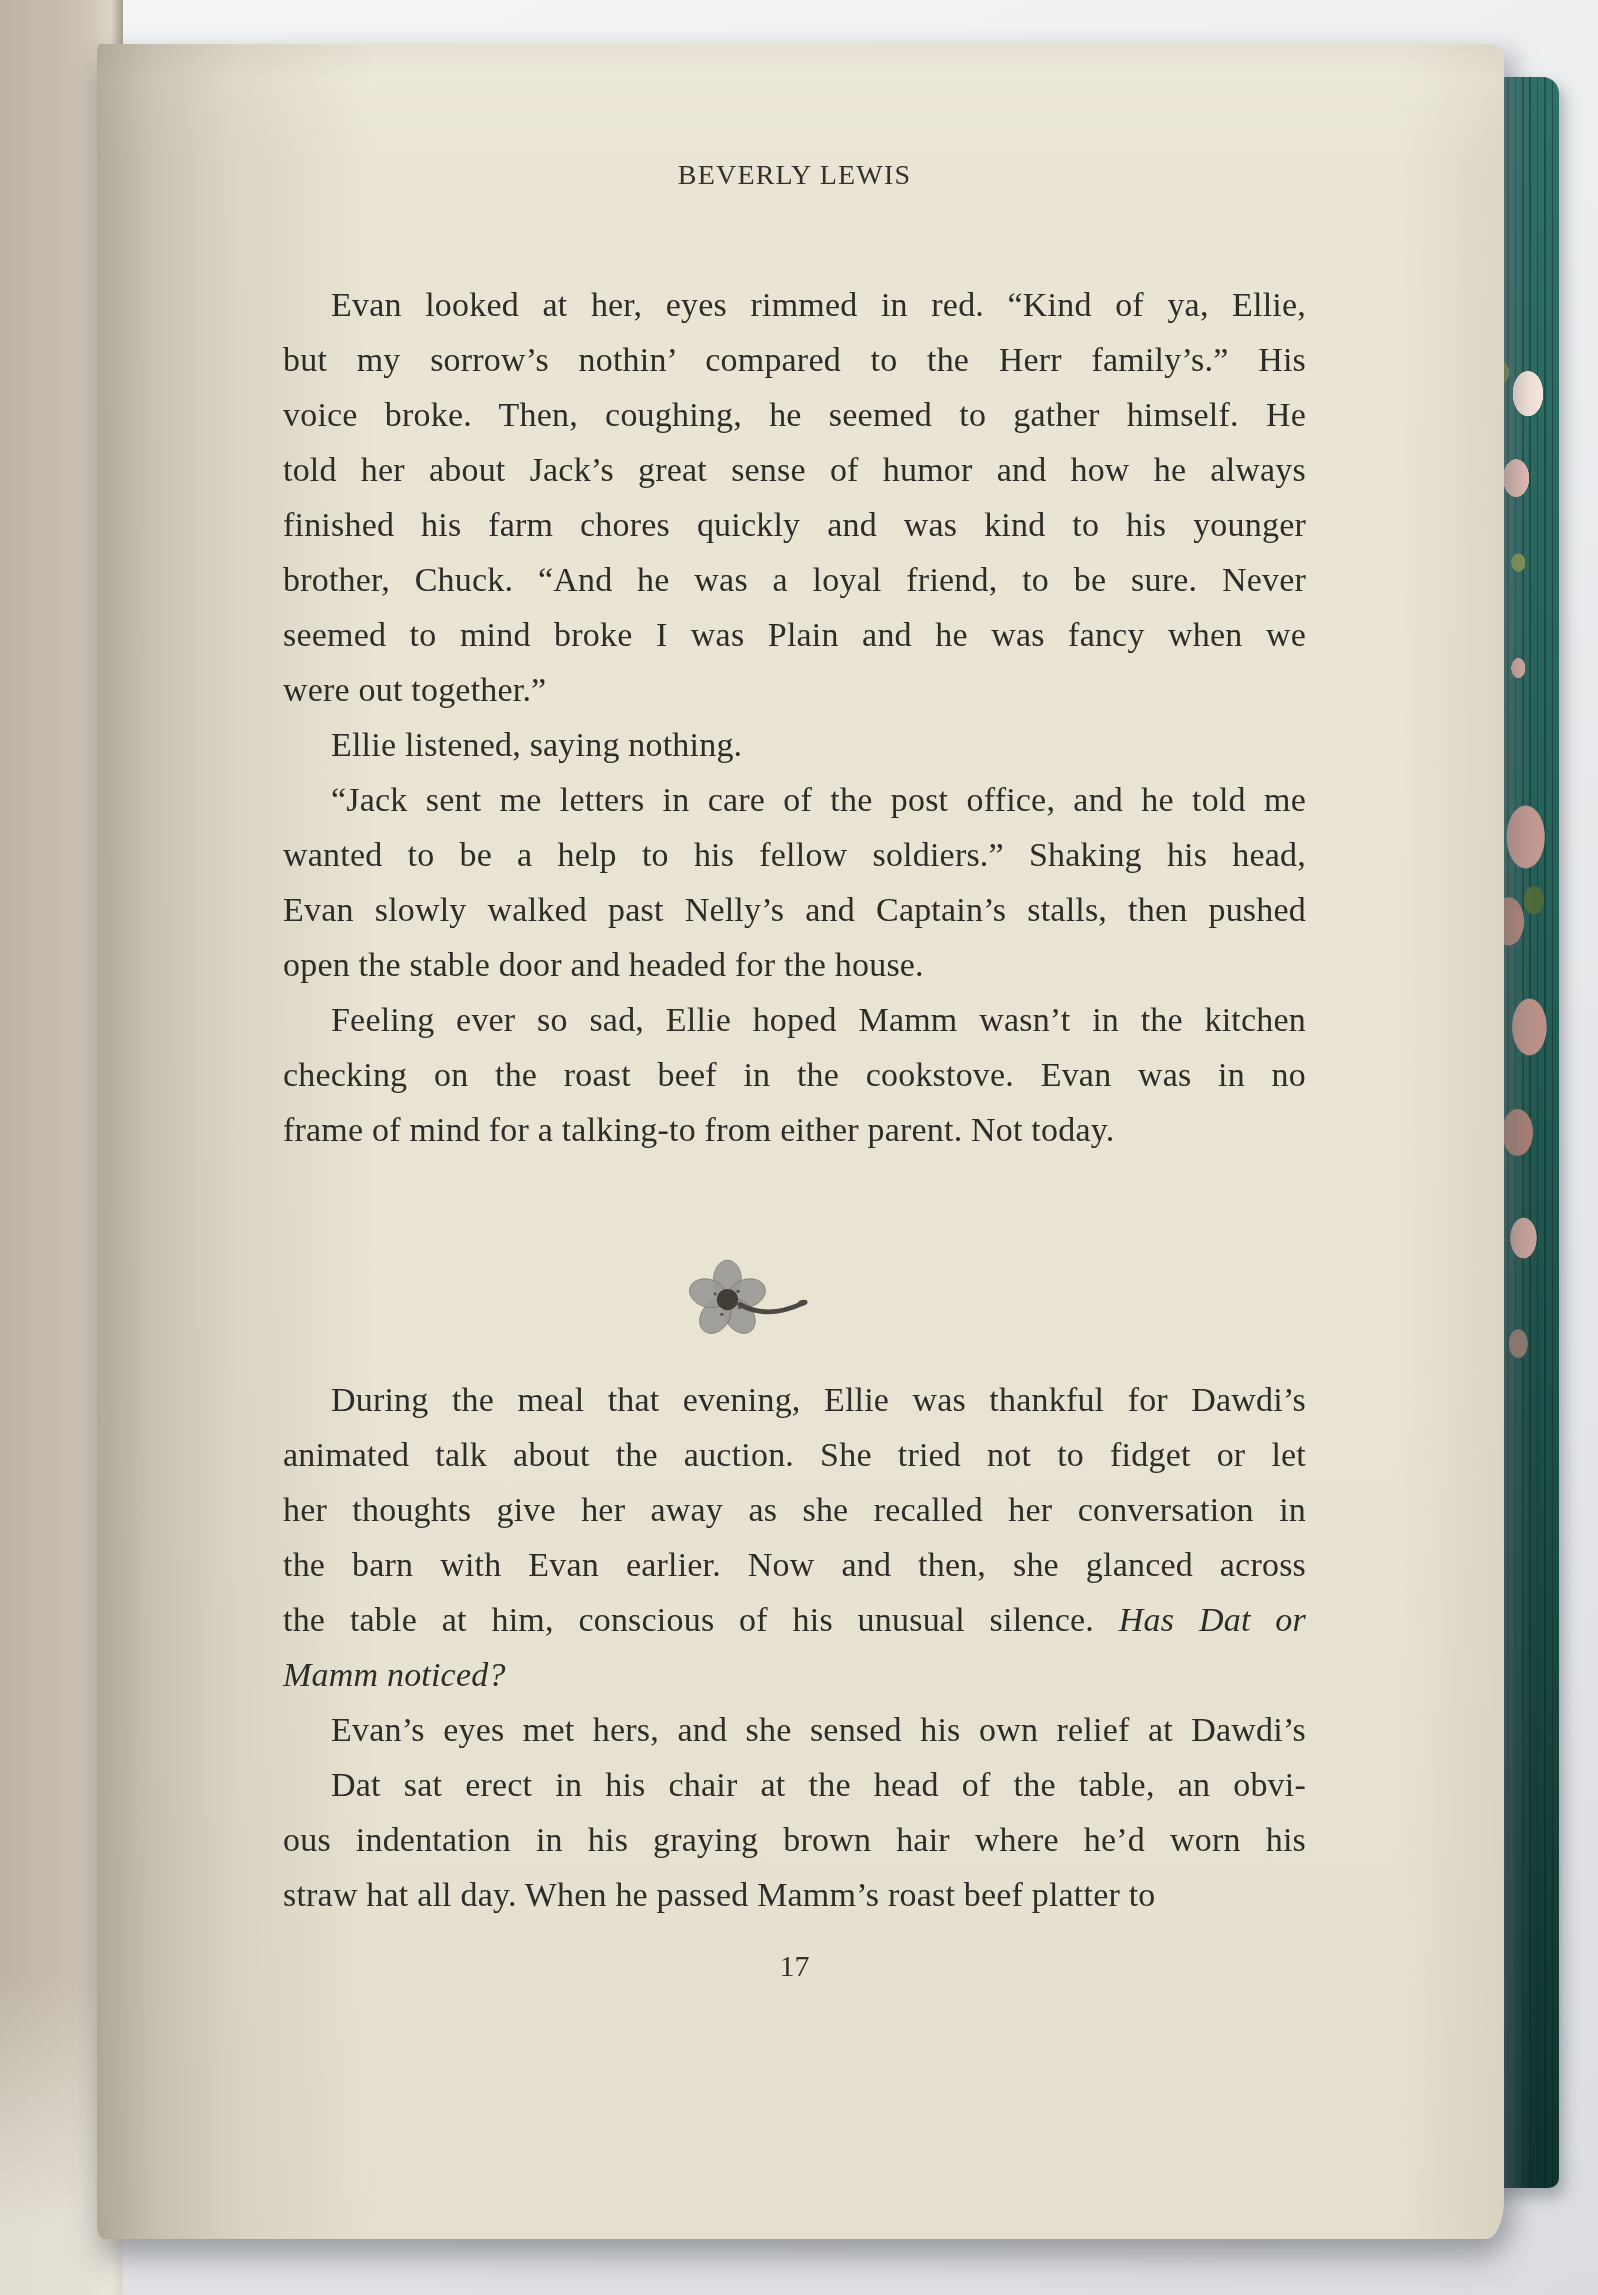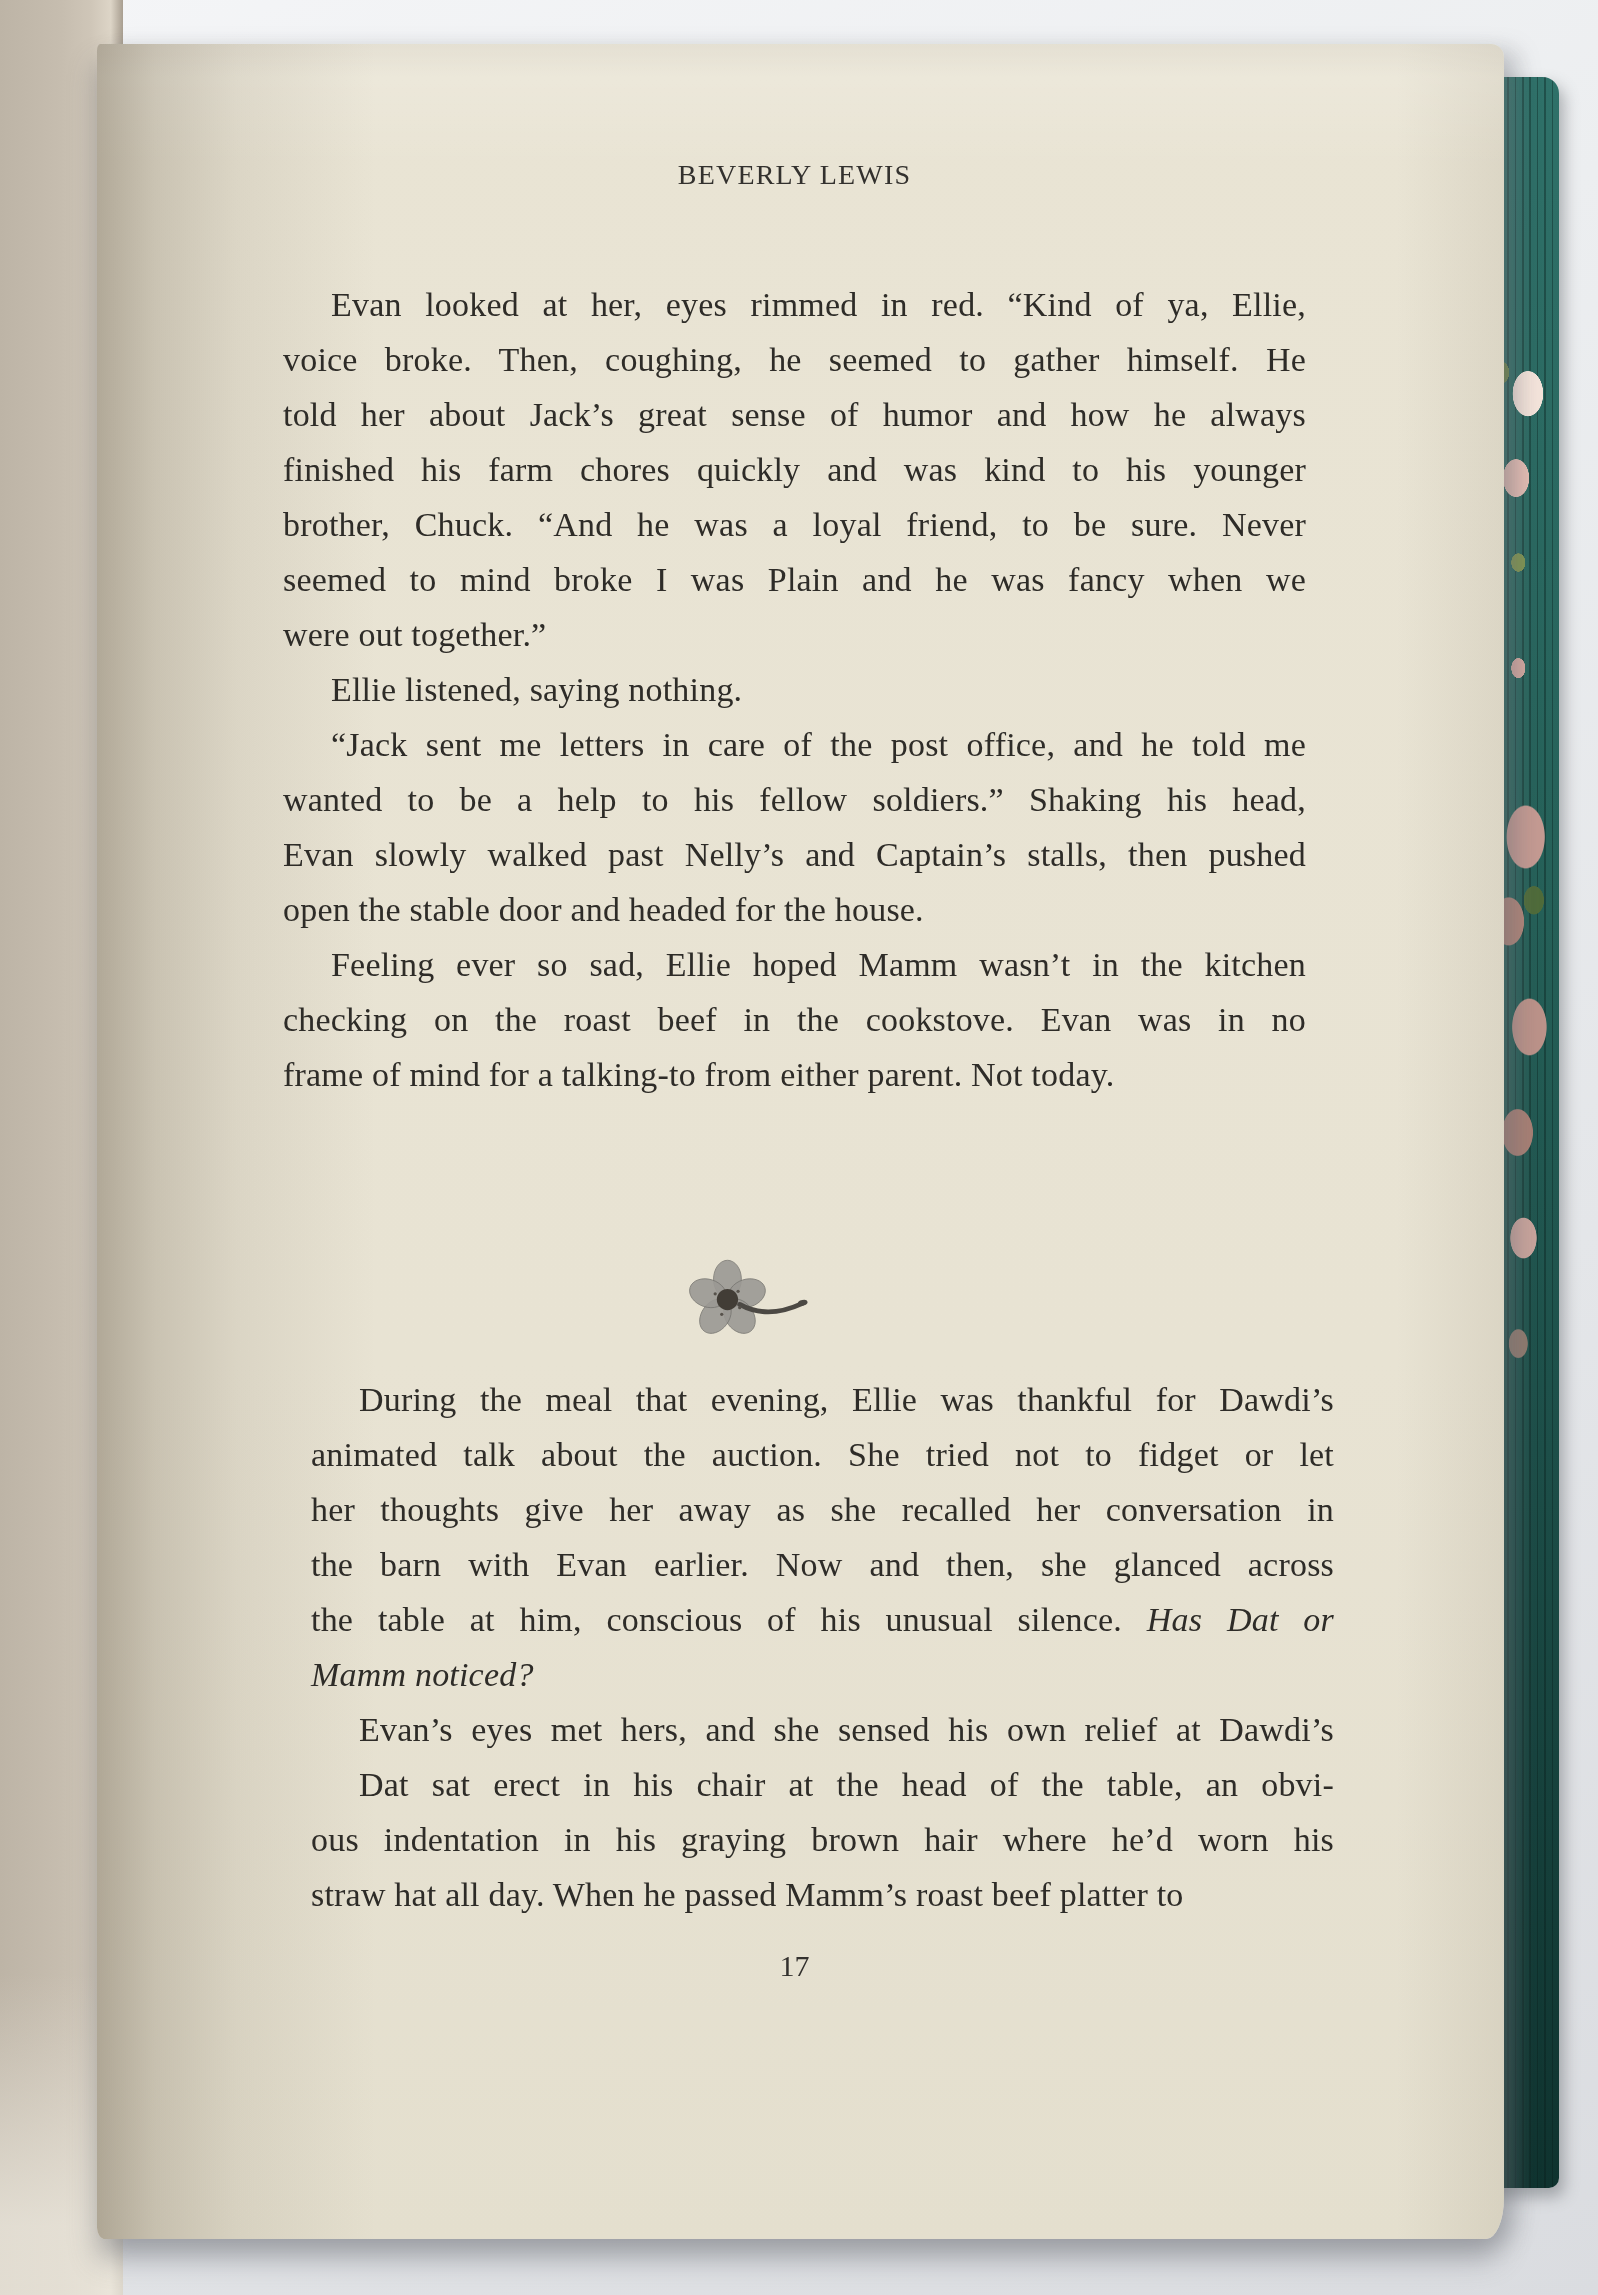--- a/index.html
+++ b/index.html
@@ -54,21 +54,21 @@
     box-shadow:0 20px 28px rgba(105,107,114,0.45), 15px 5px 21.4px rgba(115,117,124,0.28);
   }
   .running-head{
     position:absolute;left:186px;top:115px;width:1023px;height:33px;
     text-align:center;font-size:28px;letter-spacing:1.2px;color:#33312e;
   }
   .text-col{
     position:absolute;left:186px;width:1023px;color:#2e2c28;
   }
   .sec1{top:233px;font-family:Liberation Serif, serif;}
-  .sec2{top:1328px;margin-left:28px;}
+  .sec2{top:1328px;}
   .line{
     height:55px;line-height:55px;font-size:34px;
     text-align:justify;letter-spacing:0.2px;
   }
   .line.just{text-align-last:justify;}
   .line.end{text-align-last:left;}
   .line.indent{text-indent:48px;}
   .it{font-style:italic;}
   .ornament{
     position:absolute;left:585px;top:1213px;width:140px;height:90px;
@@ -86,20 +86,21 @@
   <div class="left-pages"></div>
 
   <div class="cover-strip"></div>
 
   <div class="page">
 
     <div class="running-head">BEVERLY LEWIS</div>
 
     <div class="text-col sec1">
         <div class="line just indent"><span>Evan looked at her, eyes rimmed in red. “Kind of ya, Ellie,</span></div>
+        <div class="line just"><span>but my sorrow’s nothin’ compared to the Herr family’s.” His</span></div>
         <div class="line just"><span>voice broke. Then, coughing, he seemed to gather himself. He</span></div>
         <div class="line just"><span>told her about Jack’s great sense of humor and how he always</span></div>
         <div class="line just"><span>finished his farm chores quickly and was kind to his younger</span></div>
         <div class="line just"><span>brother, Chuck. “And he was a loyal friend, to be sure. Never</span></div>
         <div class="line just"><span>seemed to mind broke I was Plain and he was fancy when we</span></div>
         <div class="line end"><span>were out together.”</span></div>
         <div class="line end indent"><span>Ellie listened, saying nothing.</span></div>
         <div class="line just indent"><span>“Jack sent me letters in care of the post office, and he told me</span></div>
         <div class="line just"><span>wanted to be a help to his fellow soldiers.” Shaking his head,</span></div>
         <div class="line just"><span>Evan slowly walked past Nelly’s and Captain’s stalls, then pushed</span></div>

